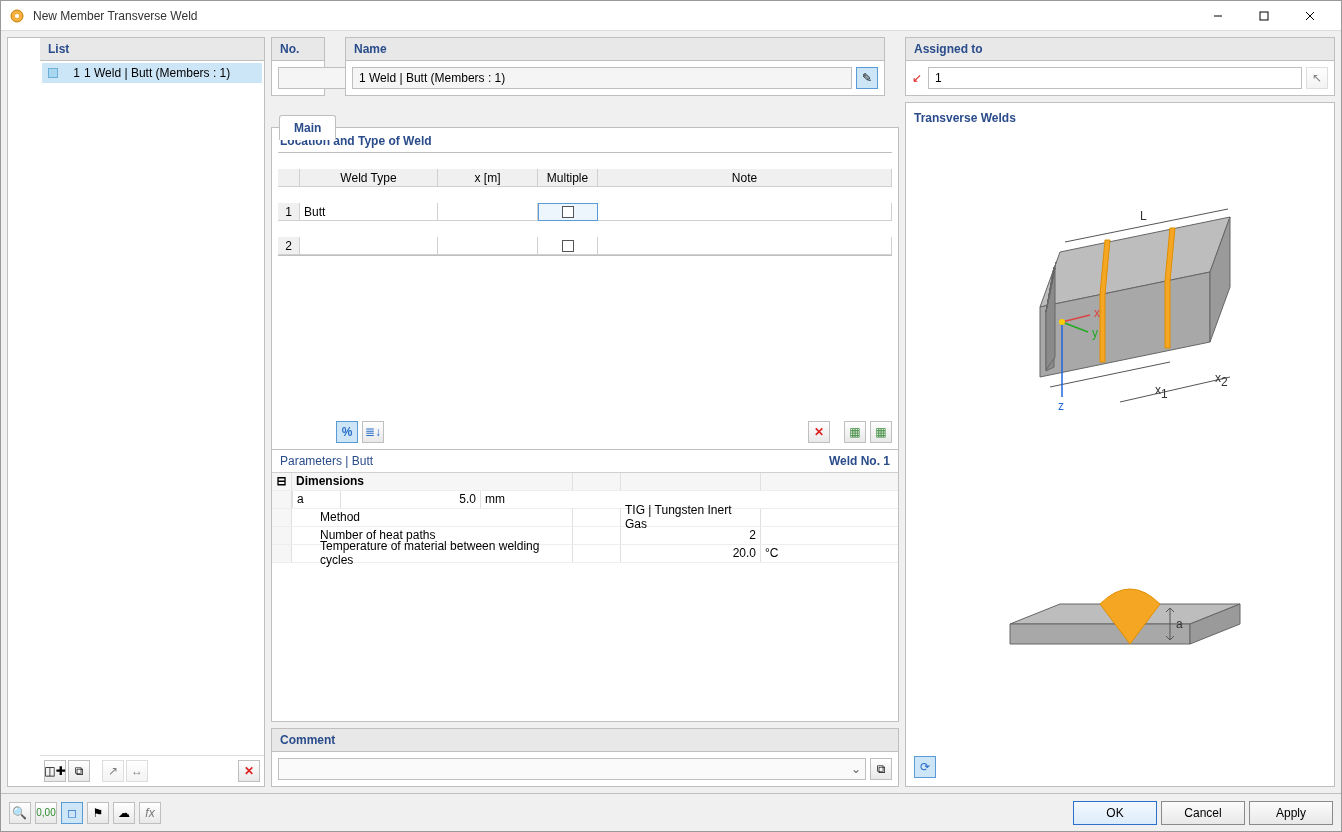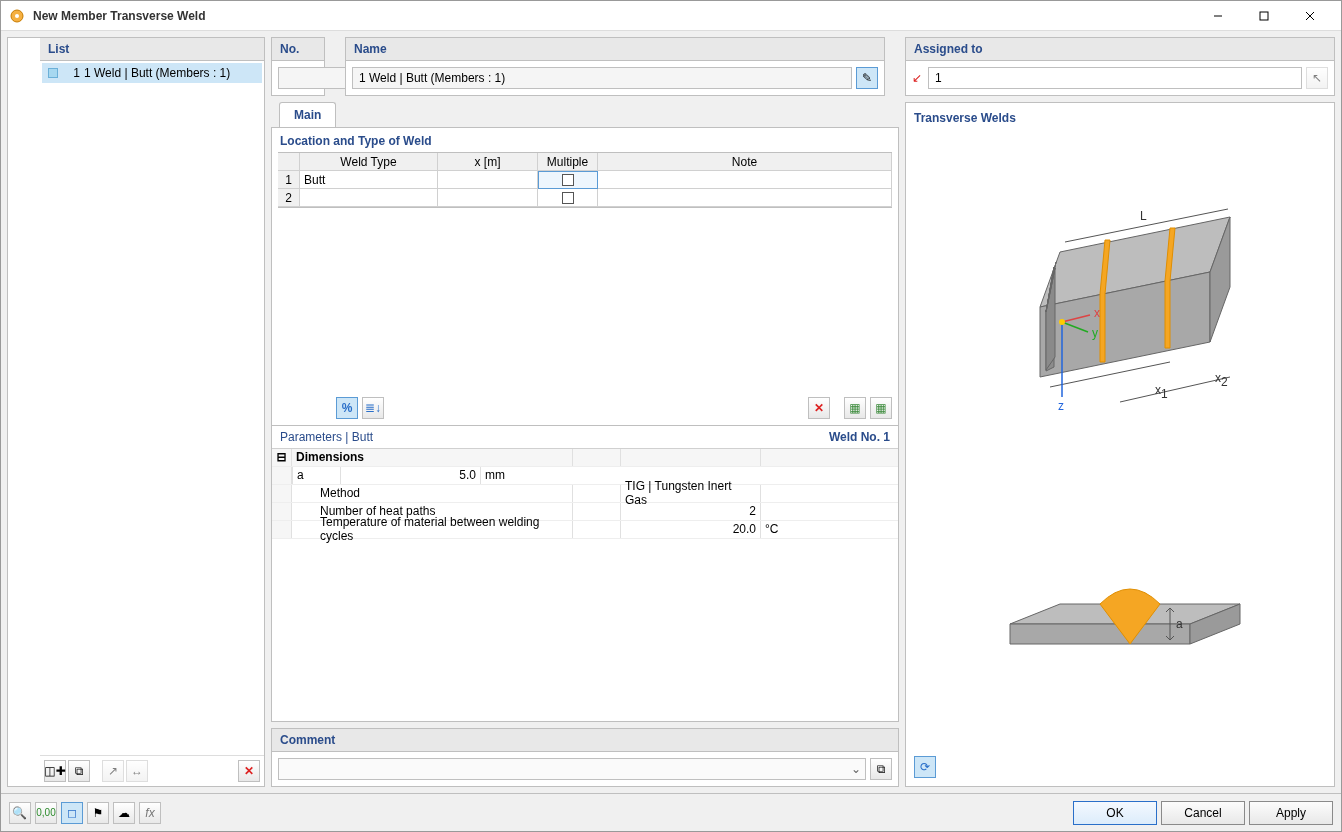--- a/index.html
+++ b/index.html
@@ -1,21 +1,21 @@
 <!DOCTYPE html>
 <html><head>
 <meta charset="utf-8">
 <style>
 * { box-sizing: border-box; margin: 0; padding: 0; font-family: 'Segoe UI', Tahoma, sans-serif; font-size: 12px; }
 body { background: #f0f0f0; width: 1342px; height: 832px; overflow: hidden; border: 1px solid #999; display: flex; flex-direction: column; }
 
 
 .titlebar { height: 30px; background: #fff; display: flex; align-items: center; padding: 0 8px; border-bottom: 1px solid #ddd; }
 .titlebar .app-icon { width: 16px; height: 16px; margin-right: 8px; }
-.titlebar .title { flex: 1; color: #333; font-weight: bold; }
+.titlebar .title { flex: 1; color: #333; }
 .titlebar .win-btn { width: 46px; height: 30px; display: flex; align-items: center; justify-content: center; cursor: pointer; }
 
 
 .content { flex: 1; display: flex; padding: 6px; gap: 6px; min-height: 0; }
 .panel { background: #fff; border: 1px solid #bfbfbf; display: flex; flex-direction: column; }
 .panel-header { background: #e8e8e8; border-bottom: 1px solid #bfbfbf; padding: 4px 8px; color: #2a4c8b; font-weight: 600; }
 
 
 .left { width: 258px; padding-left: 32px; }
 .list-body { flex: 1; padding: 2px; overflow: auto; }
@@ -35,28 +35,28 @@
 .field-row { display: flex; padding: 6px; gap: 4px; align-items: center; }
 .input { border: 1px solid #bfbfbf; background: #f5f5f5; padding: 3px 6px; height: 22px; flex: 1; }
 .input.right-align { text-align: right; }
 .icon-btn { width: 22px; height: 22px; border: 1px solid #bfbfbf; background: linear-gradient(#fff,#e8e8e8); display: flex; align-items: center; justify-content: center; cursor: pointer; }
 .icon-btn.active { background: #cde6f7; border-color: #5b9bd5; }
 
 
 .main-row { flex: 1; display: flex; gap: 6px; min-height: 0; }
 .main-col { flex: 1; display: flex; flex-direction: column; gap: 0; min-width: 0; }
 .tab-strip { display: flex; padding-left: 8px; }
-.tab { padding: 5px 14px; background: #fff; border: 1px solid #bfbfbf; border-bottom: none; border-radius: 3px 3px 0 0; color: #2a4c8b; font-weight: 600; cursor: pointer; position: relative; top: 0; z-index: 2; }
+.tab { padding: 5px 14px; background: #fff; border: 1px solid #bfbfbf; border-bottom: none; border-radius: 3px 3px 0 0; color: #2a4c8b; font-weight: 600; cursor: pointer; position: relative; top: 13px; z-index: 2; }
 .main-panel { background: #fff; border: 1px solid #bfbfbf; flex: 1; display: flex; flex-direction: column; padding: 0; min-height: 0; }
 
 .section-title { color: #2a4c8b; font-weight: 600; padding: 6px 8px 4px; }
 
 
 .loc-table { border-top: 1px solid #bfbfbf; border-bottom: 1px solid #bfbfbf; margin: 0 6px; }
-.loc-head, .loc-row { display: flex; }
+.loc-head, .loc-row { display: flex; margin-top: 16px; }
 .loc-head > div, .loc-row > div { border-right: 1px solid #d0d0d0; border-bottom: 1px solid #d0d0d0; padding: 2px 4px; height: 18px; display: flex; align-items: center; }
 .loc-head > div { background: #f0f0f0; justify-content: center; font-weight: 400; }
 .col-num { width: 22px; background: #f0f0f0; justify-content: center; }
 .col-type { width: 138px; }
 .col-x { width: 100px; justify-content: center; }
 .col-mult { width: 60px; justify-content: center; }
 .col-note { flex: 1; justify-content: center; }
 .loc-row .col-num { font-weight: 400; }
 .chk { width: 12px; height: 12px; border: 1px solid #555; background: #fff; display: inline-block; }
 .loc-space { flex: 1; }

